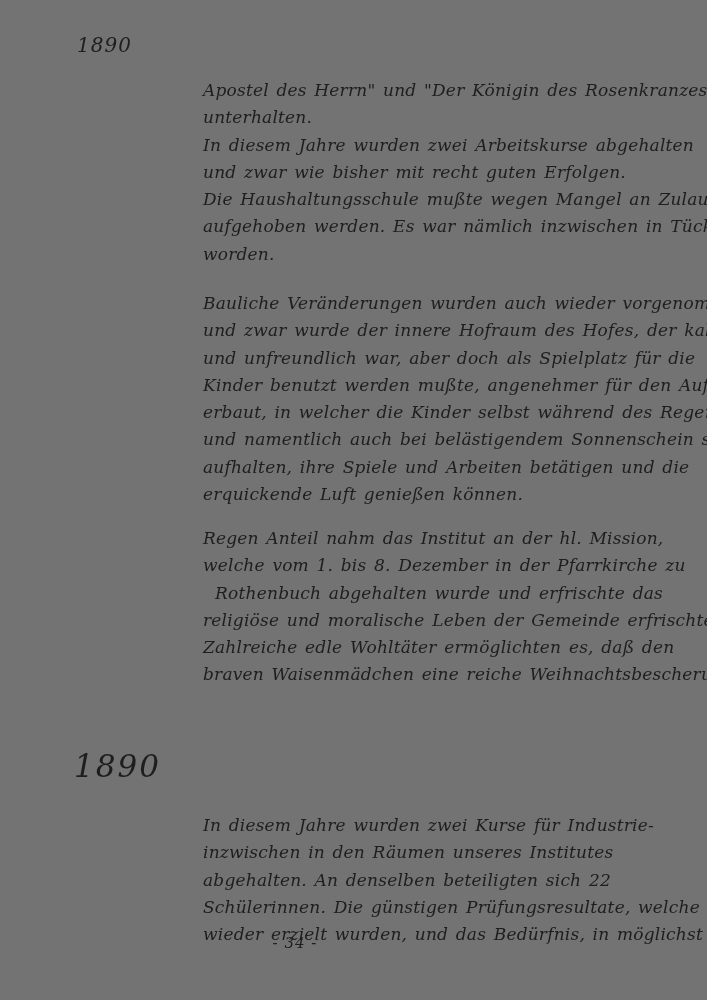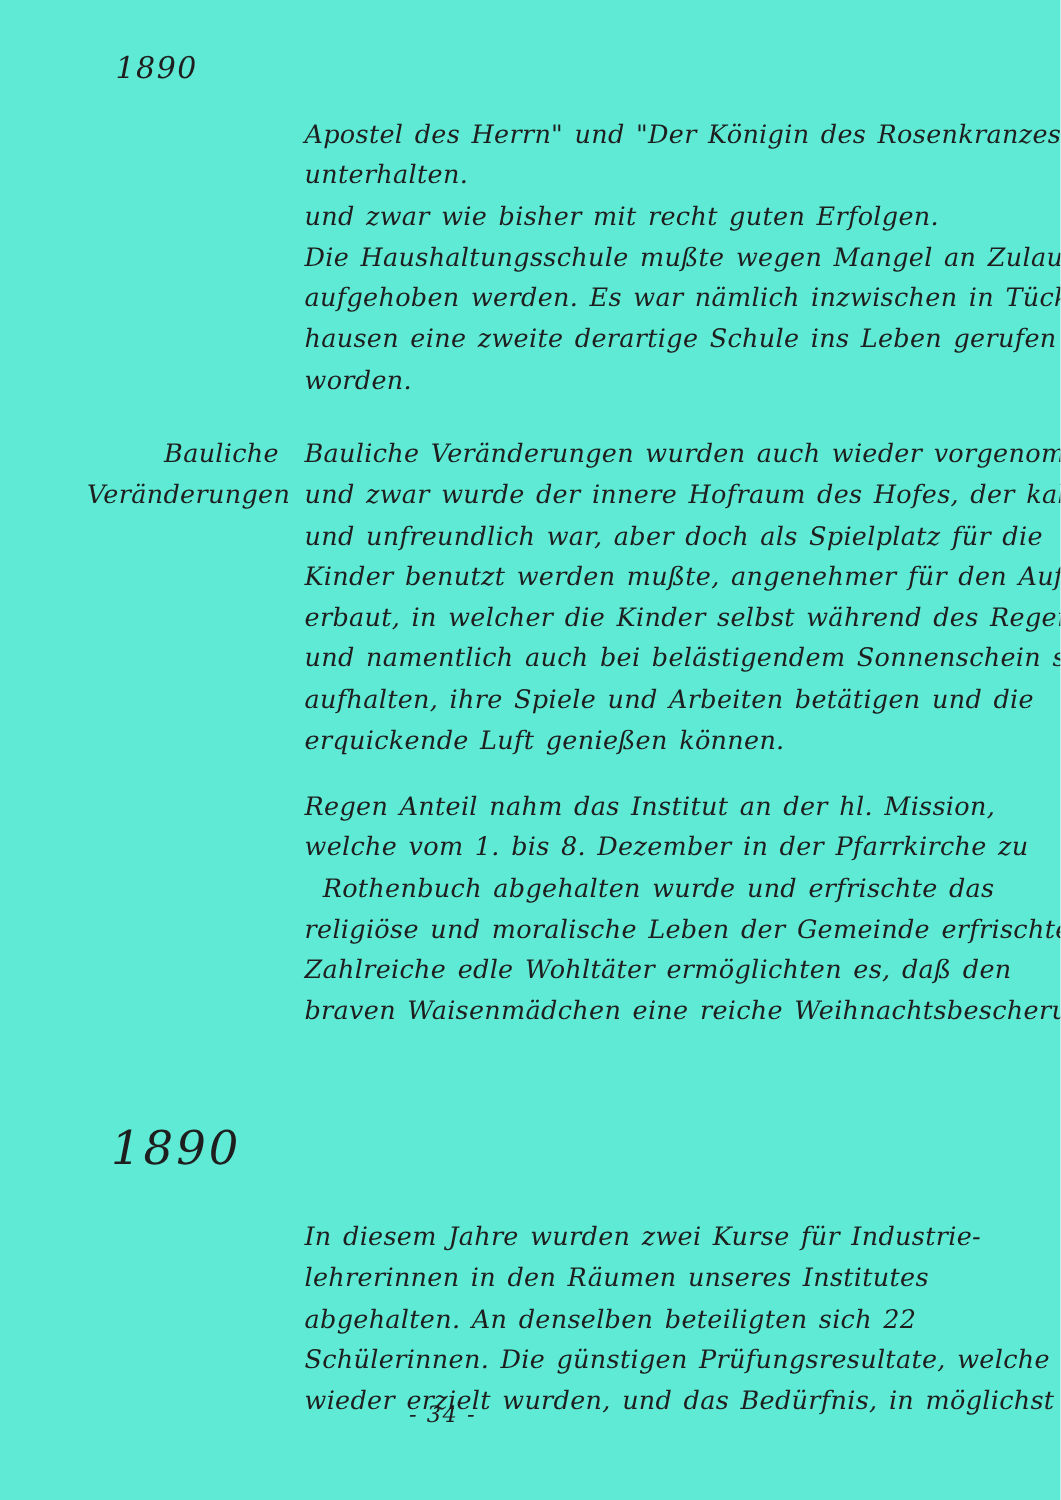--- a/index.html
+++ b/index.html
@@ -4,21 +4,21 @@
 <style>
   html, body {
     margin: 0;
     padding: 0;
     background: #ffffff;
   }
   .page {
     position: relative;
     width: 707px;
     height: 1000px;
-    background: #5eead4;
+    background: #737373;
     overflow: hidden;
     font-family: "DejaVu Serif", serif;
     font-style: italic;
     color: #1e1e1e;
   }
   .year-marker-top {
     position: absolute;
     left: 77px;
     top: 33px;
     font-size: 20px;
@@ -71,31 +71,27 @@
 </head>
 <body>
 
 <div class="page">
 
   <div class="year-marker-top">1890</div>
 
   <div class="para p1">
     <div class="line">Apostel des Herrn" und "Der Königin des Rosenkranzes"</div>
     <div class="line">unterhalten.</div>
+    <div class="line">In diesem Jahre wurden zwei Arbeitskurse abgehalten</div>
     <div class="line">und zwar wie bisher mit recht guten Erfolgen.</div>
     <div class="line">Die Haushaltungsschule mußte wegen Mangel an Zulauf</div>
     <div class="line">aufgehoben werden. Es war nämlich inzwischen in Tückel-</div>
-    <div class="line">hausen eine zweite derartige Schule ins Leben gerufen</div>
     <div class="line">worden.</div>
   </div>
 
-  <div class="margin-note">
-    <div class="line">Bauliche</div>
-    <div class="line">Veränderungen</div>
-  </div>
 
   <div class="para p2">
     <div class="line">Bauliche Veränderungen wurden auch wieder vorgenommen</div>
     <div class="line">und zwar wurde der innere Hofraum des Hofes, der kalt</div>
     <div class="line">und unfreundlich war, aber doch als Spielplatz für die</div>
     <div class="line">Kinder benutzt werden mußte, angenehmer für den Auf-</div>
     <div class="line">erbaut, in welcher die Kinder selbst während des Regens</div>
     <div class="line">und namentlich auch bei belästigendem Sonnenschein sich</div>
     <div class="line">aufhalten, ihre Spiele und Arbeiten betätigen und die</div>
     <div class="line">erquickende Luft genießen können.</div>
@@ -107,21 +103,21 @@
     <div class="line">Rothenbuch abgehalten wurde und erfrischte das</div>
     <div class="line">religiöse und moralische Leben der Gemeinde erfrischte.</div>
     <div class="line">Zahlreiche edle Wohltäter ermöglichten es, daß den</div>
     <div class="line">braven Waisenmädchen eine reiche Weihnachtsbescherung</div>
   </div>
 
   <div class="year-heading">1890</div>
 
   <div class="para p4">
     <div class="line">In diesem Jahre wurden zwei Kurse für Industrie-</div>
-    <div class="line">lehrerinnen in den Räumen unseres Institutes</div>
+    <div class="line">inzwischen in den Räumen unseres Institutes</div>
     <div class="line">abgehalten. An denselben beteiligten sich 22</div>
     <div class="line">Schülerinnen. Die günstigen Prüfungsresultate, welche</div>
     <div class="line">wieder erzielt wurden, und das Bedürfnis, in möglichst</div>
   </div>
 
   <div class="page-number">- 34 -</div>
 
 </div>
 
 </body></html>

